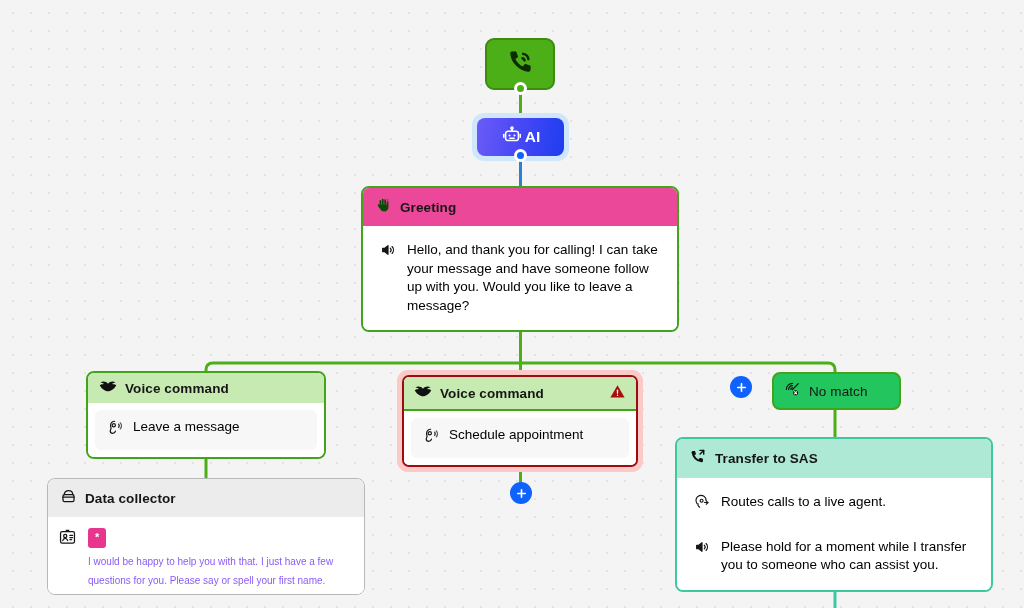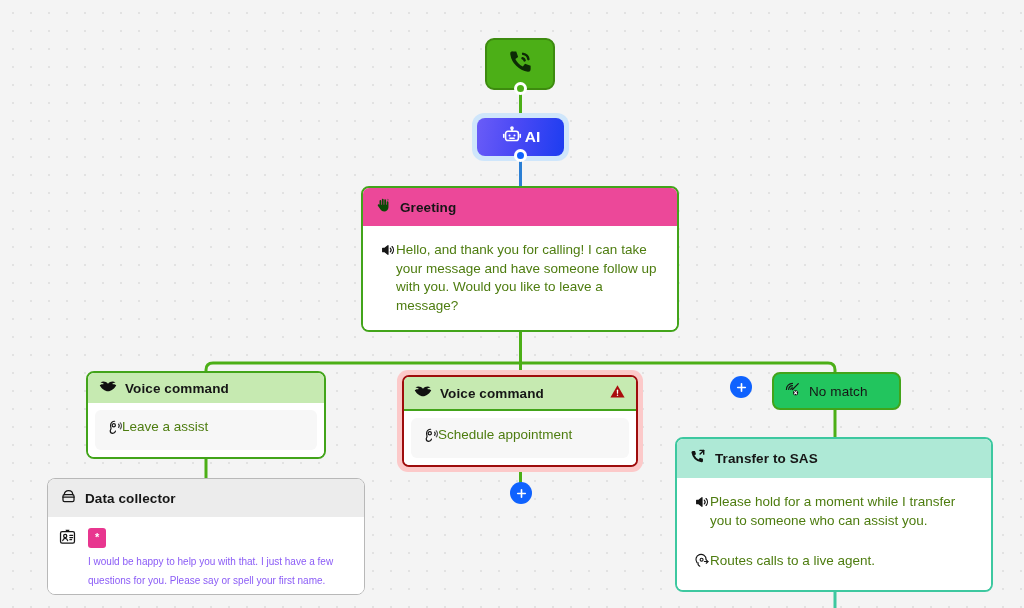--- a/index.html
+++ b/index.html
@@ -58,27 +58,27 @@
     padding: 7px;
     background: #ffffff;
     display: flex;
     flex-direction: column;
     gap: 6px;
   }
 
   .row {
     display: flex;
     align-items: flex-start;
-    gap: 0;
+    gap: 11px;
     background: #ffffff;
     border-radius: 6px;
     padding: 8px 10px;
     font-size: 13.5px;
     line-height: 18.5px;
-    color: #4d7c0f;
+    color: #000000;
   }
 
   .row-inset {
     background: #f7f7f7;
   }
 
   .row .ico {
     flex: 0 0 auto;
     margin-top: 1px;
   }
@@ -331,21 +331,21 @@
       <div class="row row-inset">
         <span class="ico">
           <svg width="17" height="17" viewBox="0 0 24 24" fill="none" stroke="#161616" stroke-width="1.7" stroke-linecap="round" stroke-linejoin="round">
             <path d="M13.6 3.2a5.6 5.6 0 0 0-5.7 5.6c0 2 .6 3 .6 4.4 0 1.6-1.1 2.3-1.1 3.8
                      0 2 1.6 3.4 3.6 3.4 2.3 0 3.4-1.6 3.8-3.2"></path>
             <circle cx="12.4" cy="8.8" r="2.3"></circle>
             <path d="M19.3 7.4a3.6 3.6 0 0 1 0 4.4"></path>
             <path d="M21.6 5.4a6.6 6.6 0 0 1 0 8.4" opacity=".7"></path>
           </svg>
         </span>
-        <span>Leave a assist</span>
+        <span>Leave a message</span>
       </div>
     </div>
   </div>
 
   <div id="node-vc-sel-ring">
     <div class="node" id="node-vc-sel">
       <div class="node-header">
         <span class="hdr-left">
           <span>
             <svg width="18" height="13" viewBox="0 0 24 16" fill="#111111">
@@ -405,39 +405,39 @@
                    a1.9 1.9 0 0 1 -2.1 1.9 A16.2 16.2 0 0 1 3.3 6 a1.9 1.9 0 0 1 1.9 -2Z" fill="#111111" stroke="none"></path>
           <path d="M14.6 3.2 h5 v5"></path>
           <path d="M19.6 3.2 L14.8 8"></path>
         </svg>
       </span>
       <span>Transfer to SAS</span>
     </div>
     <div class="node-body">
       <div class="row">
         <span class="ico">
-          <svg width="16" height="16" viewBox="0 0 24 24" fill="none" stroke="#161616" stroke-width="1.8" stroke-linecap="round" stroke-linejoin="round">
-            <path d="M4 9.5h3.2L12 5.5v13l-4.8-4H4z" fill="#161616"></path>
-            <path d="M15.4 9.2a4 4 0 0 1 0 5.6"></path>
-            <path d="M18.1 6.8a7.6 7.6 0 0 1 0 10.4"></path>
-          </svg>
-        </span>
-        <span>Please hold for a moment while I transfer you to someone who can assist you.</span>
-      </div>
-      <div class="row">
-        <span class="ico">
           <svg width="16" height="16" viewBox="0 0 24 24" fill="none" stroke="#161616" stroke-width="1.7" stroke-linecap="round" stroke-linejoin="round">
             <path d="M4.5 14.3a7.6 7.6 0 1 1 13.6-4.6"></path>
             <circle cx="11.4" cy="10" r="2.2"></circle>
             <path d="M6 14.5c-.4 2.3.6 4.4 2.7 5.3"></path>
             <path d="M18.4 10.2 l2.6 2.6 -2.6 2.6"></path>
             <path d="M21 12.8 H15.6"></path>
           </svg>
         </span>
         <span>Routes calls to a live agent.</span>
+      </div>
+      <div class="row">
+        <span class="ico">
+          <svg width="16" height="16" viewBox="0 0 24 24" fill="none" stroke="#161616" stroke-width="1.8" stroke-linecap="round" stroke-linejoin="round">
+            <path d="M4 9.5h3.2L12 5.5v13l-4.8-4H4z" fill="#161616"></path>
+            <path d="M15.4 9.2a4 4 0 0 1 0 5.6"></path>
+            <path d="M18.1 6.8a7.6 7.6 0 0 1 0 10.4"></path>
+          </svg>
+        </span>
+        <span>Please hold for a moment while I transfer you to someone who can assist you.</span>
       </div>
     </div>
   </div>
 
   <div class="node" id="node-datacollector">
     <div class="node-header">
       <span>
         <svg width="17" height="17" viewBox="0 0 24 24" fill="none" stroke="#161616" stroke-width="1.8" stroke-linecap="round" stroke-linejoin="round">
           <path d="M6 9.5 C6 6 8.6 3.8 12 3.8 S18 6 18 9.5"></path>
           <rect x="4.2" y="9.5" width="15.6" height="9.6" rx="2.2"></rect>

